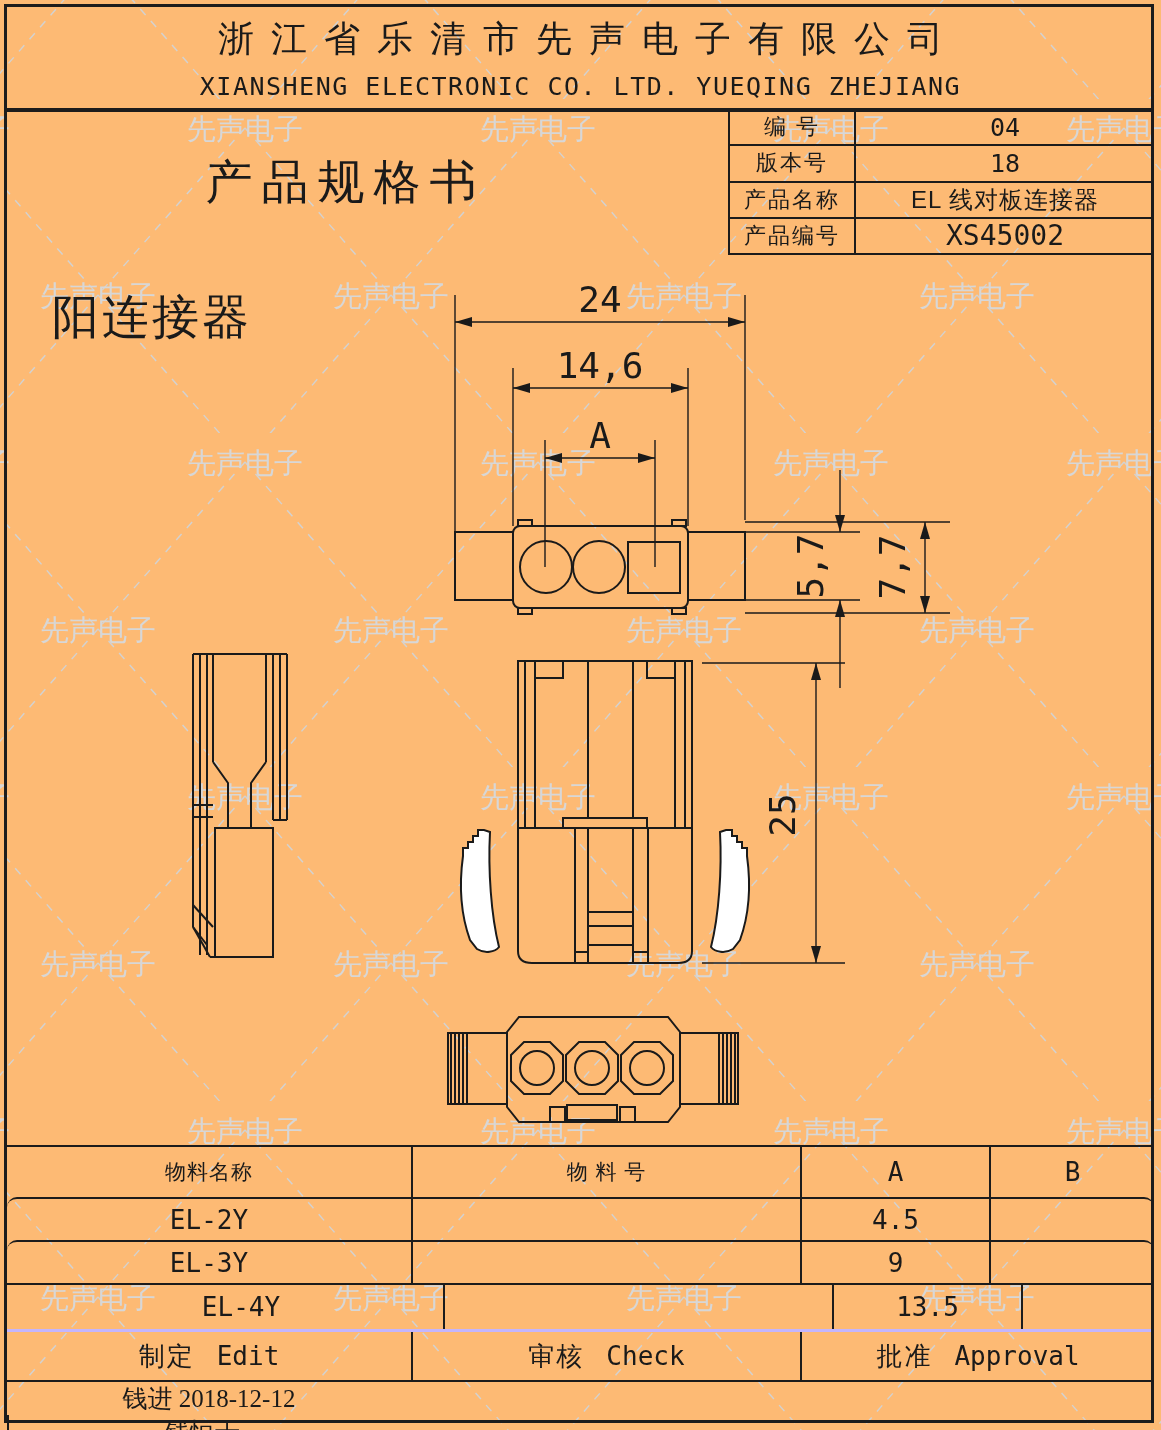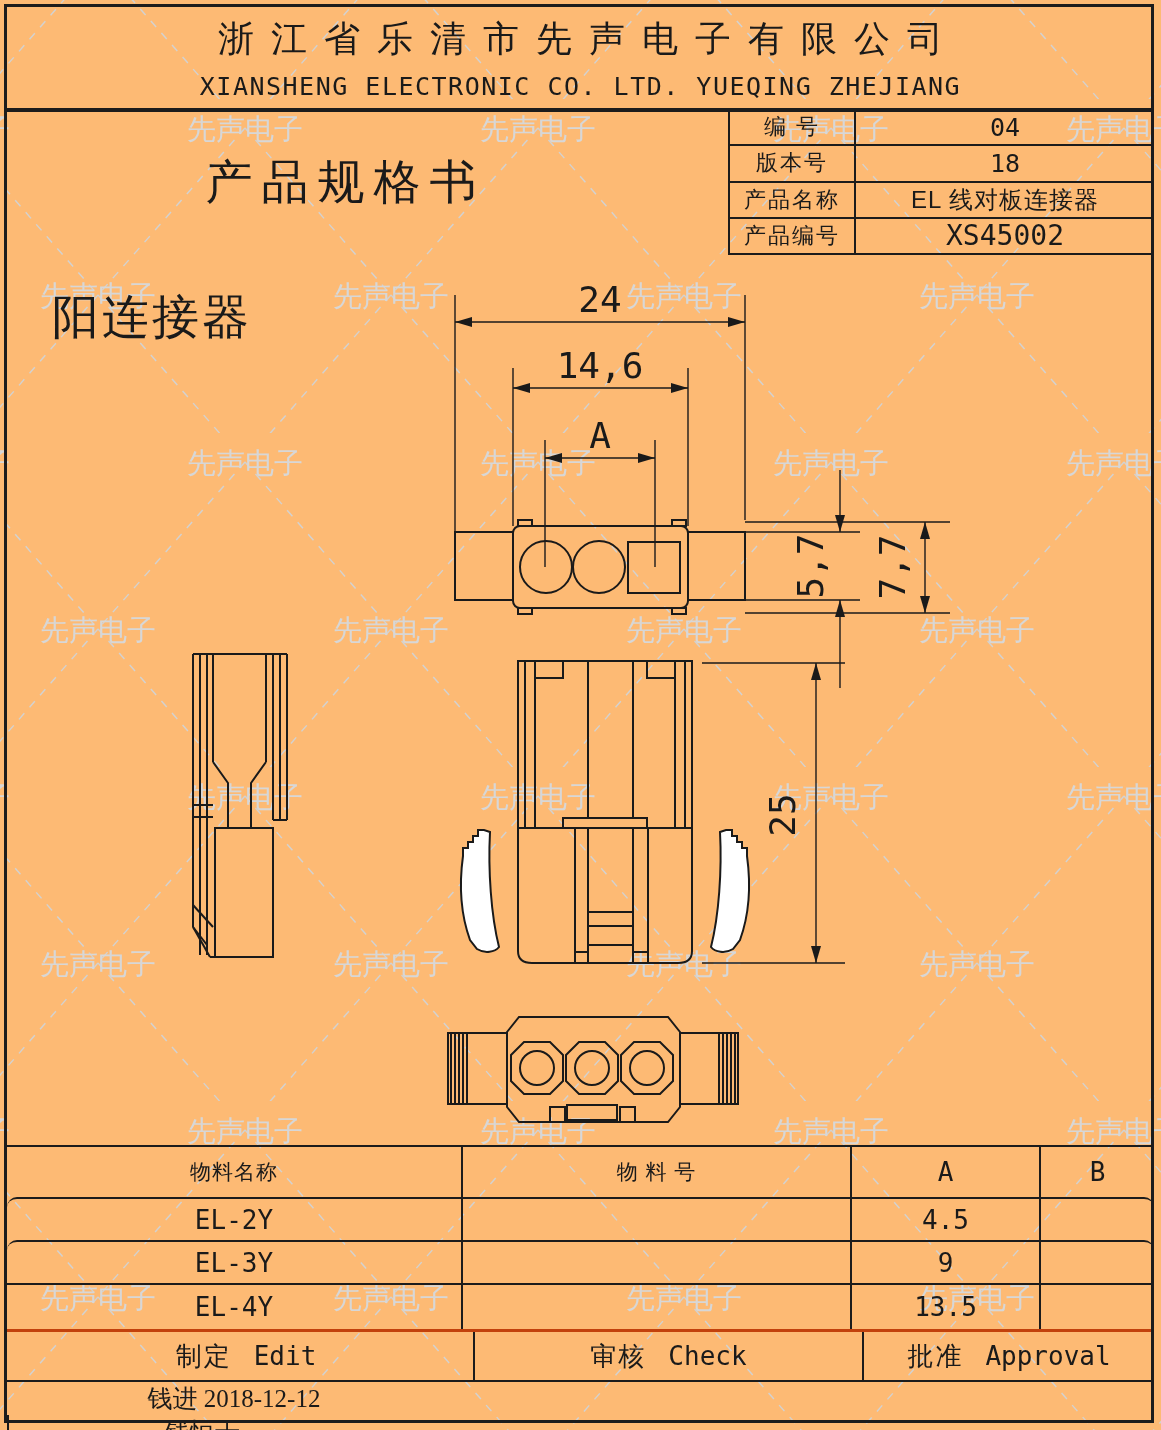--- a/index.html
+++ b/index.html
@@ -34,26 +34,26 @@
   svg.drawing{position:absolute;left:5px;top:255px;z-index:2;}
   .ln{stroke:#1a1a1a;stroke-width:2;fill:none;}
   .thin{stroke:#1a1a1a;stroke-width:1.4;fill:none;}
   .arr{fill:#1a1a1a;stroke:none;}
   .dim-text{font-family:"DejaVu Sans Mono",monospace;font-size:36px;fill:#1a1a1a;text-anchor:middle;}
   .wing{fill:#ffffff;stroke:#1a1a1a;stroke-width:2;}
 
   
   .mtable{left:7px;top:1145px;width:1147px;box-sizing:border-box;z-index:2;}
   .mrow{display:flex;border-top:2px solid #1c1c1c;box-sizing:border-box;}
-  .mrow.thick{border-top:3px solid #c2410c;padding-left:12px;}
+  .mrow.thick{border-top:3px solid #c4b5fd;}
   .mcell{display:flex;align-items:center;justify-content:center;box-sizing:border-box;
          border-left:2px solid #1c1c1c;}
   .mcell:first-child{border-left:none;}
-  .w1{width:454px;} .w2{width:389px;} .w3{width:189px;} .w4{flex:1;} .w34{flex:1;}
-  .h-hdr{height:52px;} .h-row{height:43px;border-radius:10px;} .h-row4{height:46px;} .h-lab{height:51px;} .h-val{height:42px;flex-direction:column;}
+  .w1{width:404px;} .w2{width:389px;} .w3{width:189px;} .w4{flex:1;} .w34{flex:1;}
+  .h-hdr{height:52px;} .h-row{height:43px;border-radius:10px;} .h-row4{height:46px;padding-left:32px;} .h-lab{height:51px;} .h-val{height:42px;flex-direction:column;}
   .zh-hdr{font-size:21px;letter-spacing:1px;}
   .mono{font-family:"DejaVu Sans Mono",monospace;font-size:26px;}
   .lab-cn{font-size:26px;letter-spacing:2px;}
   .lab-en{font-family:"DejaVu Sans Mono",monospace;font-size:26px;margin-left:22px;}
   .sig{font-family:"Liberation Serif",serif;font-size:25px;}
 </style>
 </head>
 <body>
 
 <div class="page">

